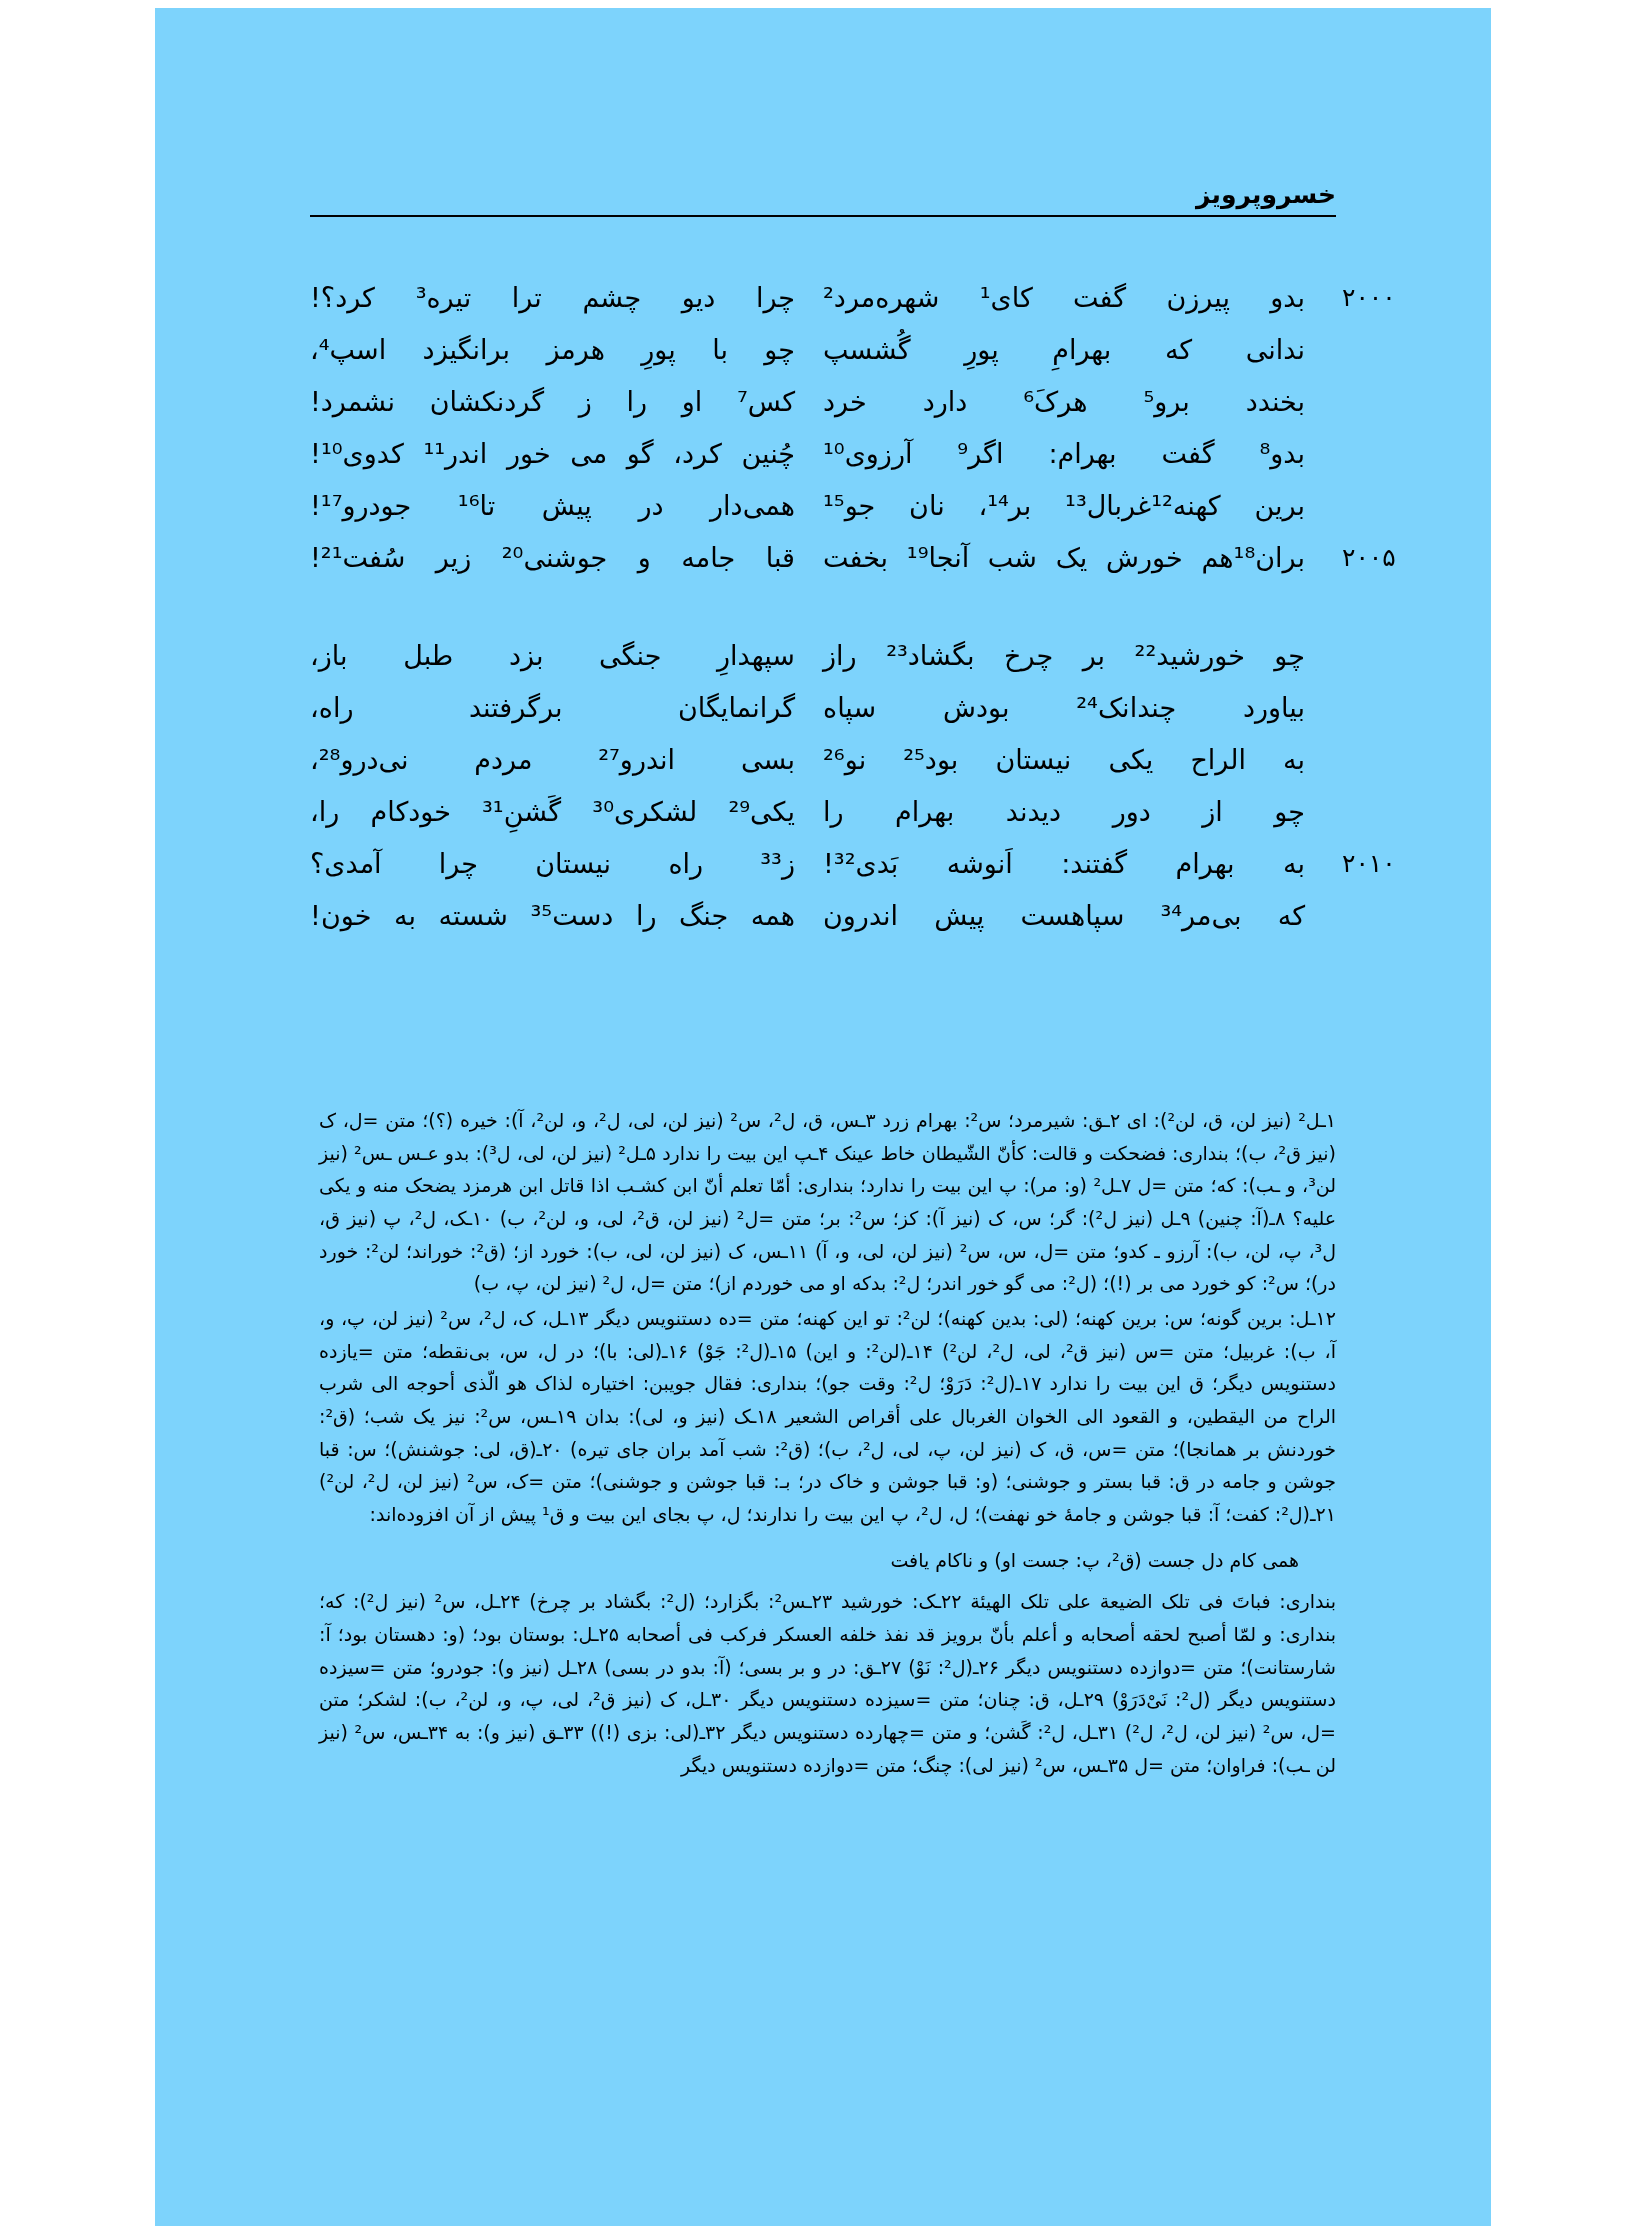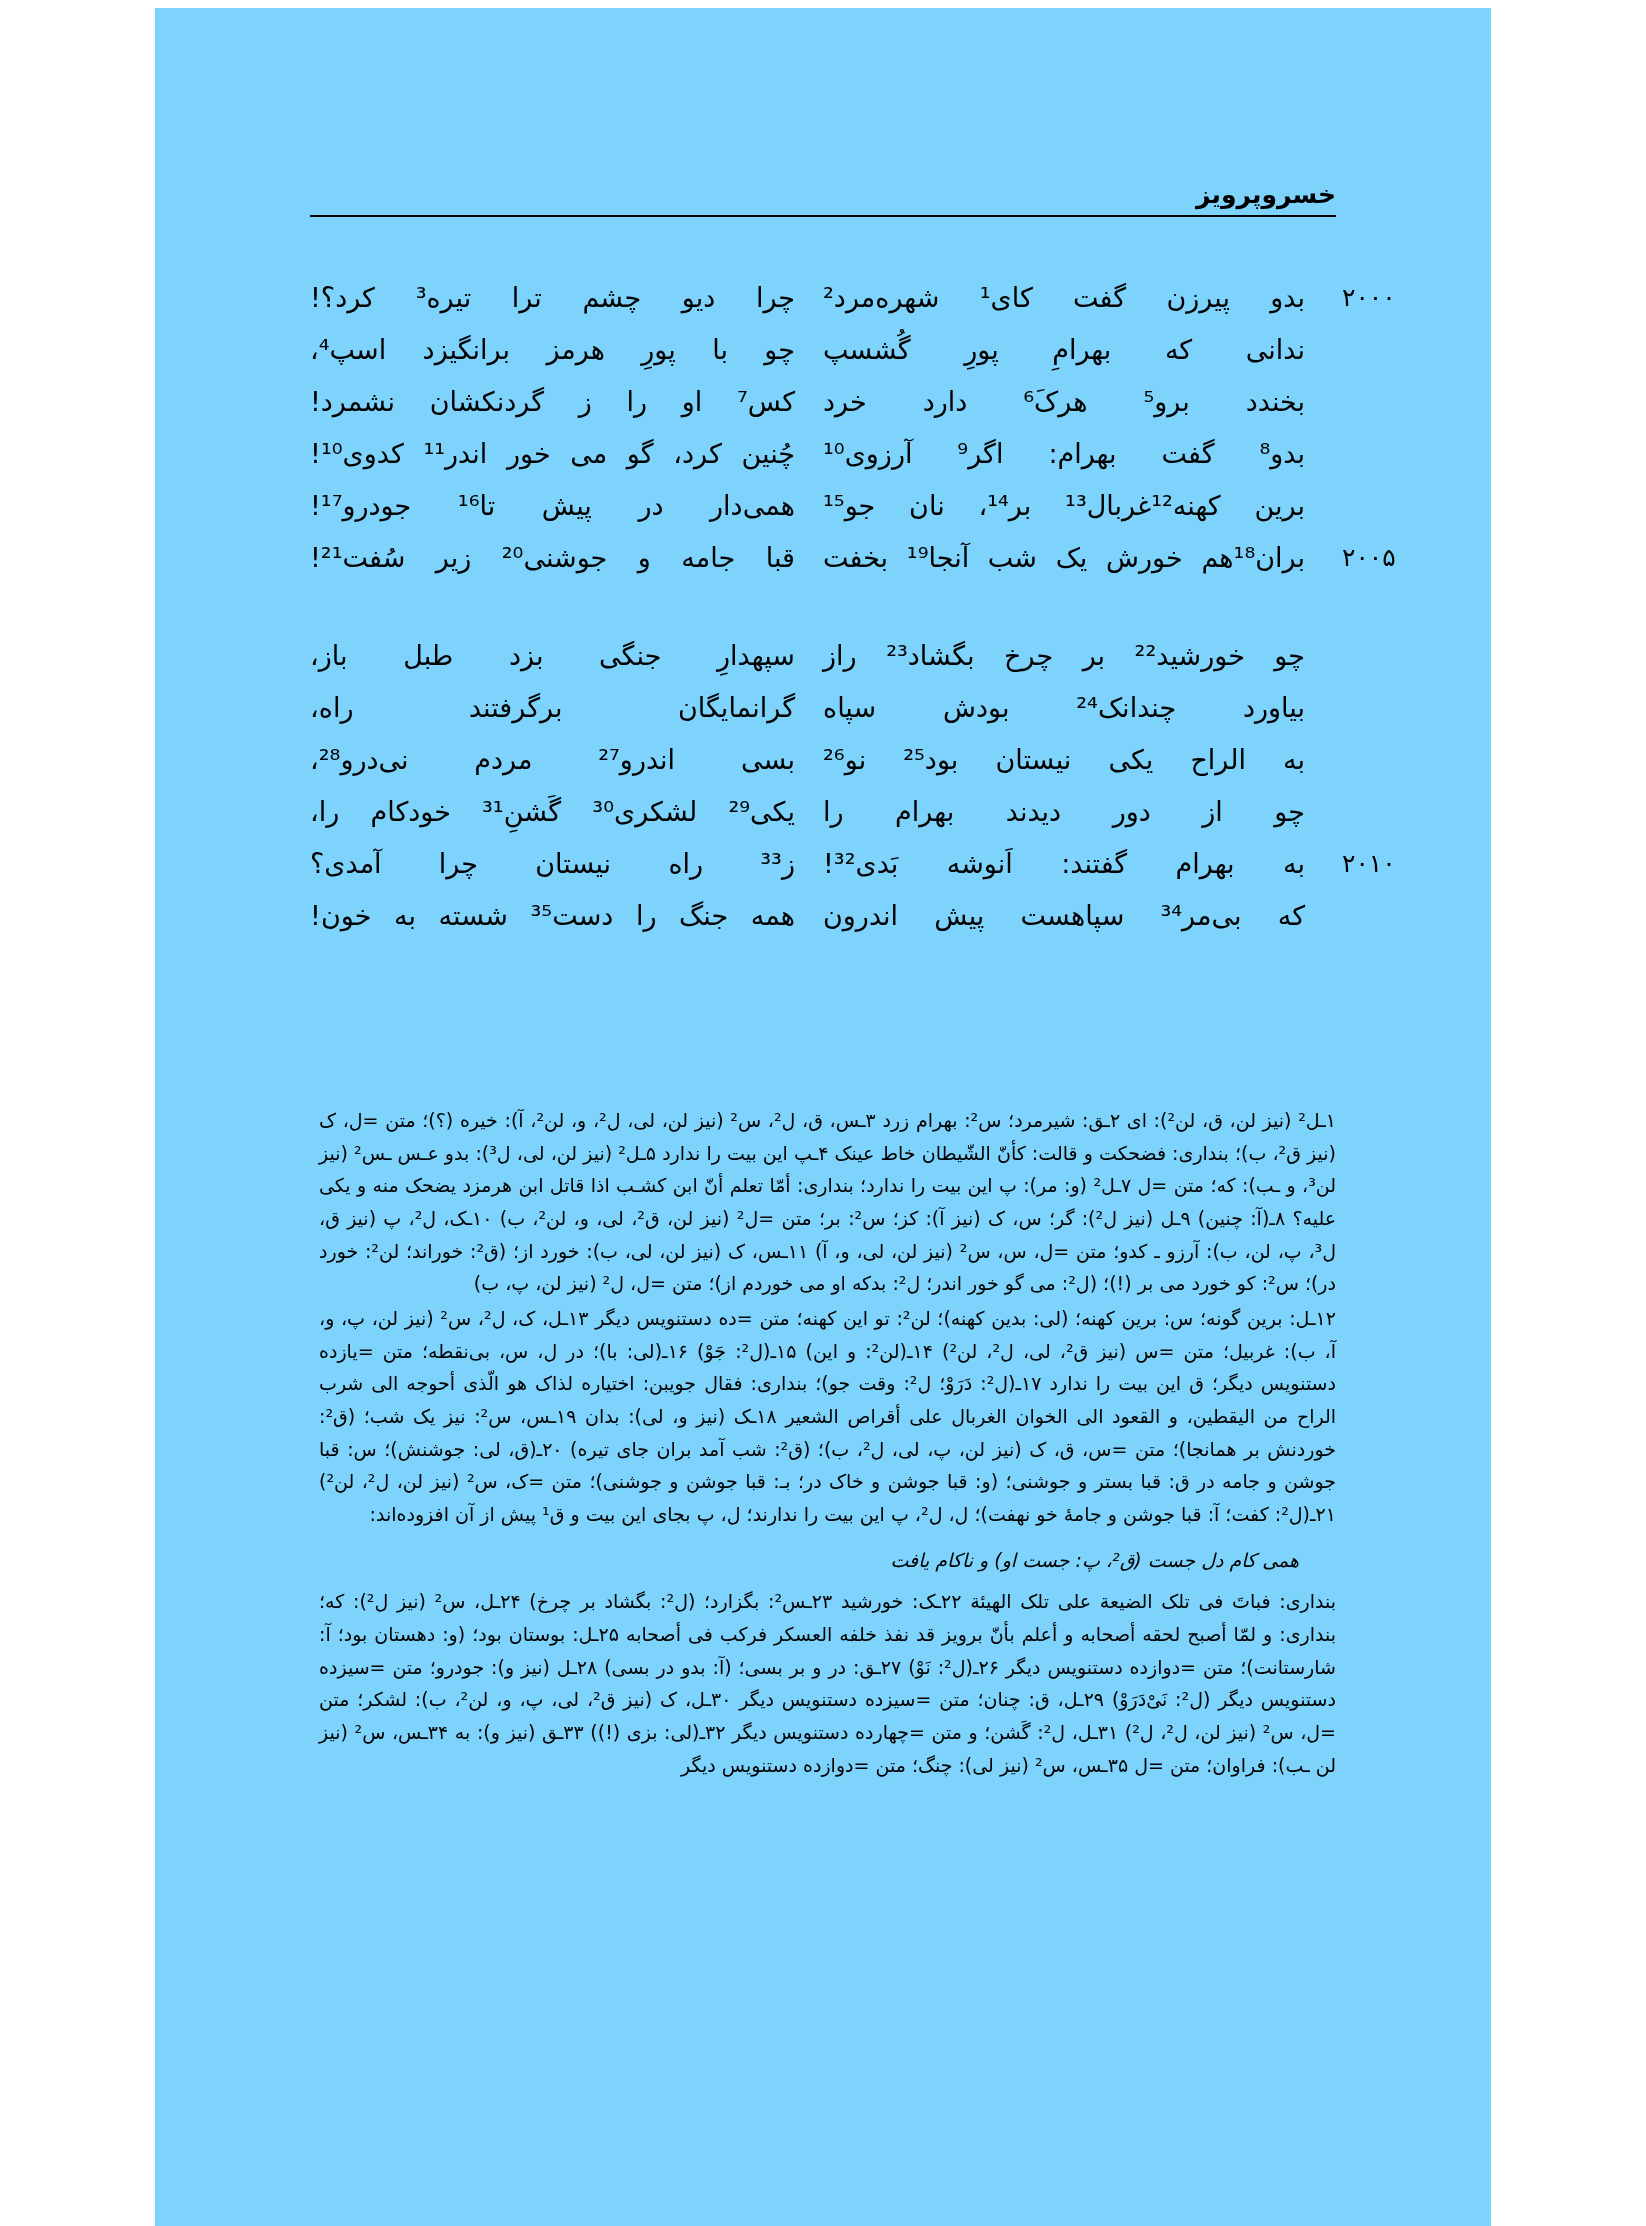--- a/index.html
+++ b/index.html
@@ -106,21 +106,21 @@
   .app-p + .app-p { margin-top: 1.8px; }
   .note { white-space: normal; }
   .insert-bayt {
     display: flex;
     flex-direction: row;
     width: 100%;
     font-size: 19px;
     margin-top: 13px;
     margin-bottom: 9.2px;
   }
-  .insert-hemi { width: 50%; box-sizing: border-box; font-style: italic; }
+  .insert-hemi { width: 50%; box-sizing: border-box; }
   .insert-hemi.ih1 { padding-right: 24px; }
   .insert-hemi.ih2 { padding-right: 37px; }
 
   
   .folio {
     position: absolute;
     bottom: 89px;
     left: 0;
     right: 0;
     text-align: center;

